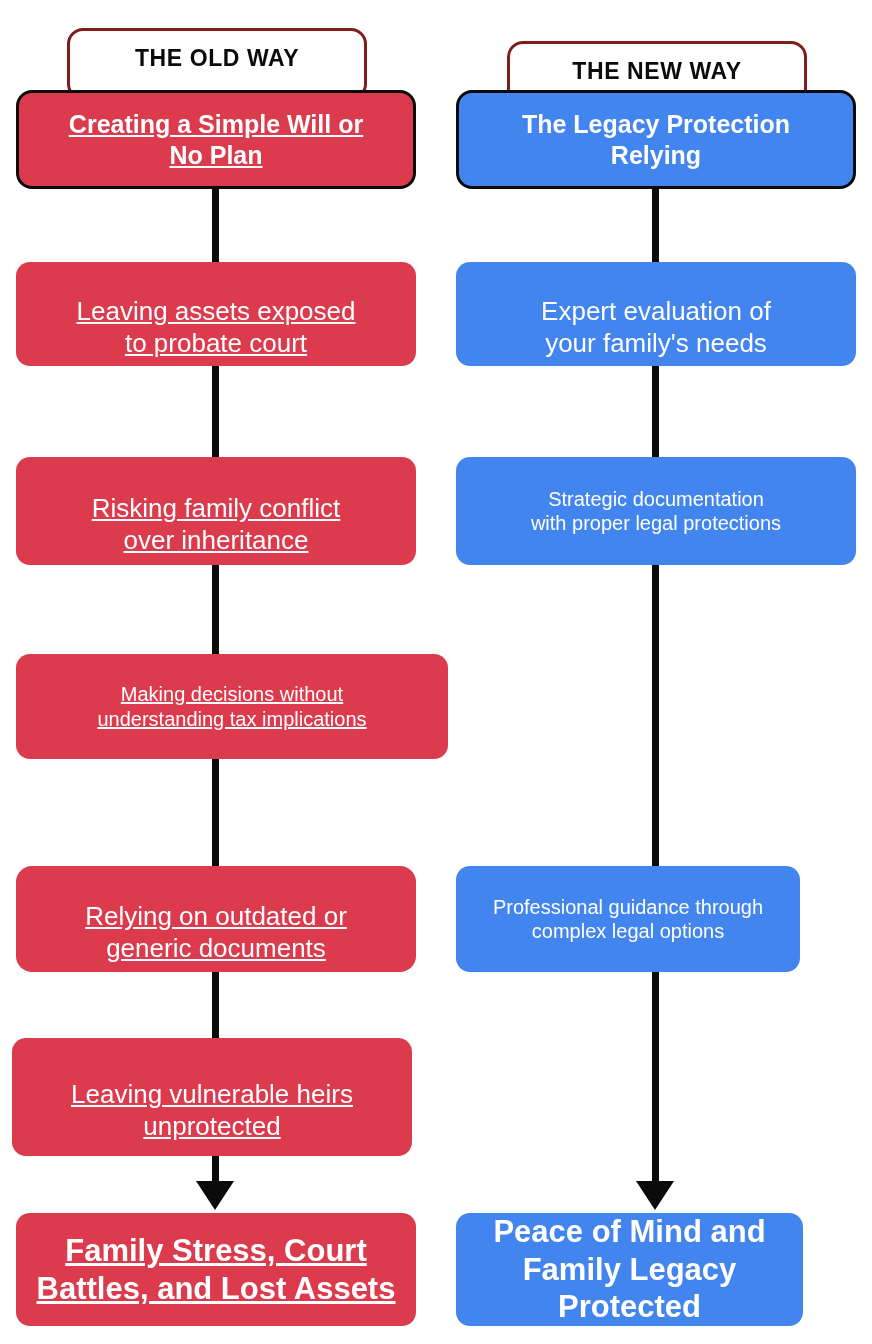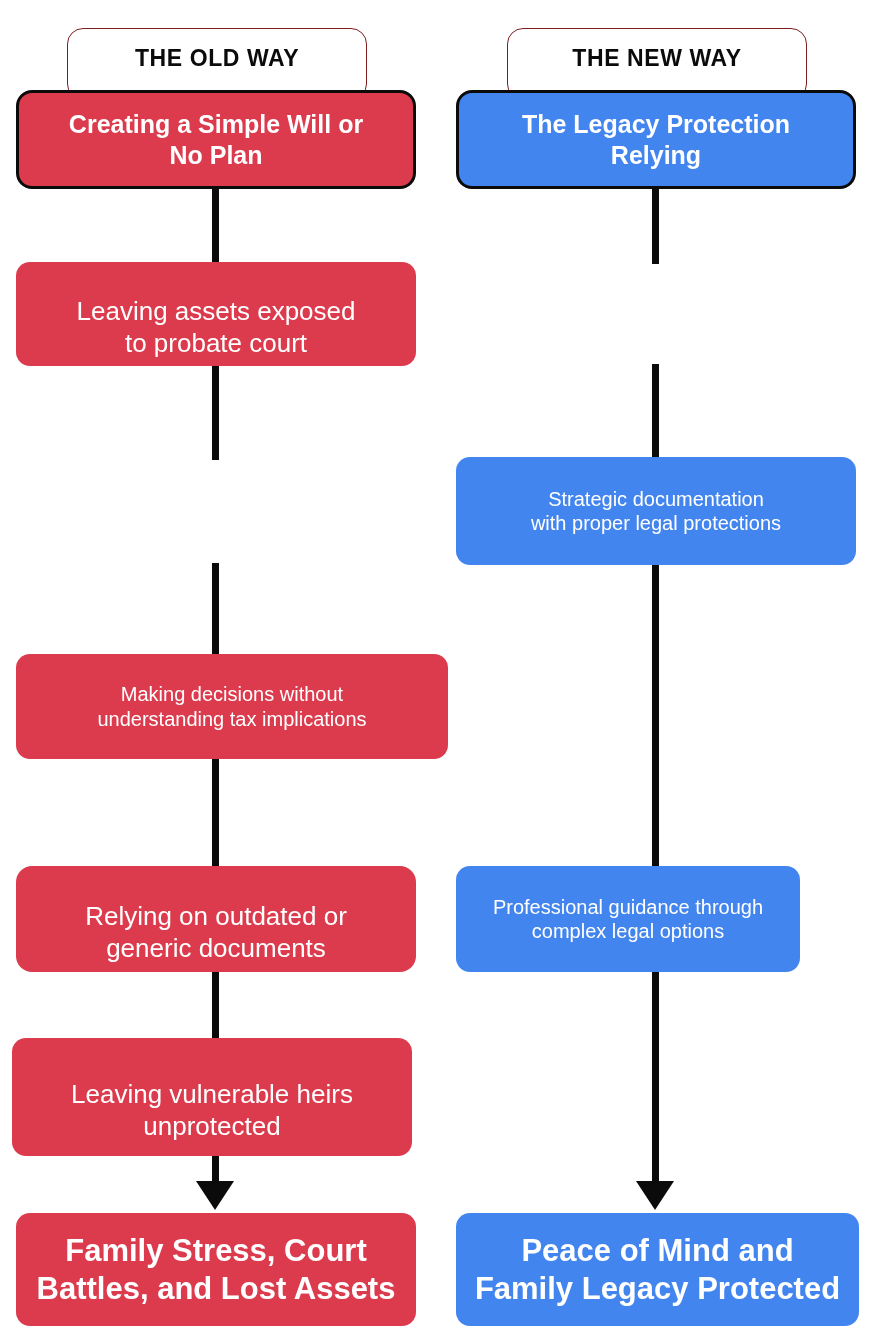--- a/index.html
+++ b/index.html
@@ -35,21 +35,21 @@
     border-right: 19px solid transparent;
     border-top: 29px solid #0b0b0b;
     z-index: 1;
   }
 
   
   .header-tab {
     position: absolute;
     height: 72px;
     background: #ffffff;
-    border: 1px solid #7f1d1d;
+    border: 3px solid #7f1d1d;
     border-radius: 16px;
     display: flex;
     align-items: center;
     justify-content: center;
     z-index: 2;
   }
   .header-tab .tab-label {
     font-size: 23px;
     font-weight: bold;
     letter-spacing: 0.6px;
@@ -64,21 +64,21 @@
     display: flex;
     align-items: center;
     justify-content: center;
     text-align: center;
     border-radius: 14px;
     padding: 6px 14px;
     z-index: 3;
     line-height: 1.22;
     color: #ffffff;
   }
-  .node.red  { background: #dc3b4d; }
+  .node.red  { background: #dc3b4d; text-decoration: underline; }
   .node.blue { background: #4285ef; }
 
   .node.outlined {
     border: 3px solid #0b0b0b;
     border-radius: 16px;
   }
 
   .node .node-label {
     display: block;
     width: 100%;
@@ -112,20 +112,24 @@
   <div class="node red outlined" style="left:16px; top:90px; width:400px; height:99px;">
     <span class="node-label t-head">Creating a Simple Will or
 No Plan</span>
   </div>
 
   <div class="node red" style="left:16px; top:262px; width:400px; height:104px;">
     <span class="node-label t-lg">Leaving assets exposed
 to probate court</span>
   </div>
 
+  <div class="node red" style="left:16px; top:457px; width:400px; height:108px;">
+    <span class="node-label t-lg">Risking family conflict
+over inheritance</span>
+  </div>
 
   <div class="node red" style="left:16px; top:654px; width:432px; height:105px;">
     <span class="node-label t-sm">Making decisions without
 understanding tax implications</span>
   </div>
 
   <div class="node red" style="left:16px; top:866px; width:400px; height:106px;border-radius:16px;">
     <span class="node-label t-lg">Relying on outdated or
 generic documents</span>
   </div>
@@ -139,38 +143,42 @@
     <span class="node-label t-end">Family Stress, Court
 Battles, and Lost Assets</span>
   </div>
 
   <div class="spine" style="left:652px; top:186px;  height:78px;"></div>
   <div class="spine" style="left:652px; top:364px;  height:96px;"></div>
   <div class="spine" style="left:652px; top:563px;  height:306px;"></div>
   <div class="spine" style="left:652px; top:968px;  height:221px;"></div>
   <div class="arrow-head" style="left:636px; top:1181px;"></div>
 
-  <div class="header-tab" style="left:507px; top:28px; width:300px;">
+  <div class="header-tab" style="left:507px; top:41px; width:300px;">
     <span class="tab-label">THE NEW WAY</span>
   </div>
 
   <div class="node blue outlined" style="left:456px; top:90px; width:400px; height:99px;">
     <span class="node-label t-head">The Legacy Protection
 Relying</span>
   </div>
 
+  <div class="node blue" style="left:456px; top:262px; width:400px; height:104px;">
+    <span class="node-label t-lg">Expert evaluation of
+your family's needs</span>
+  </div>
 
   <div class="node blue" style="left:456px; top:457px; width:400px; height:108px;">
     <span class="node-label t-md">Strategic documentation
 with proper legal protections</span>
   </div>
 
   <div class="node blue" style="left:456px; top:866px; width:344px; height:106px;">
     <span class="node-label t-md">Professional guidance through
 complex legal options</span>
   </div>
 
-  <div class="node blue" style="left:456px; top:1213px; width:403px; height:113px;justify-content:flex-end;">
+  <div class="node blue" style="left:456px; top:1213px; width:347px; height:113px;justify-content:flex-end;">
     <span class="node-label t-end">Peace of Mind and
 Family Legacy Protected</span>
   </div>
 
 </div>
 
 </body></html>

